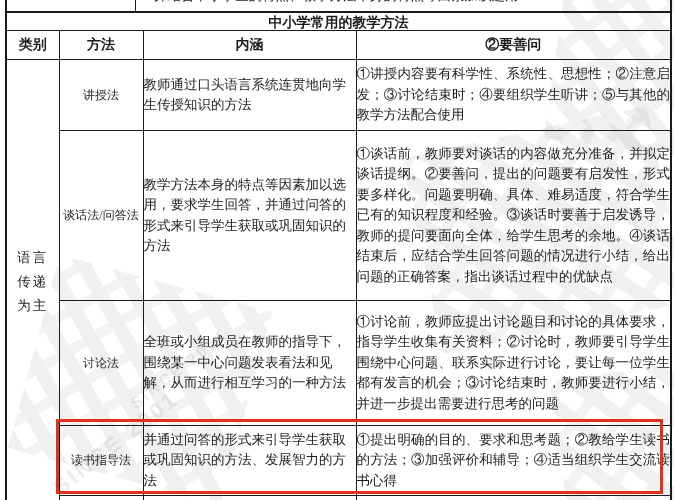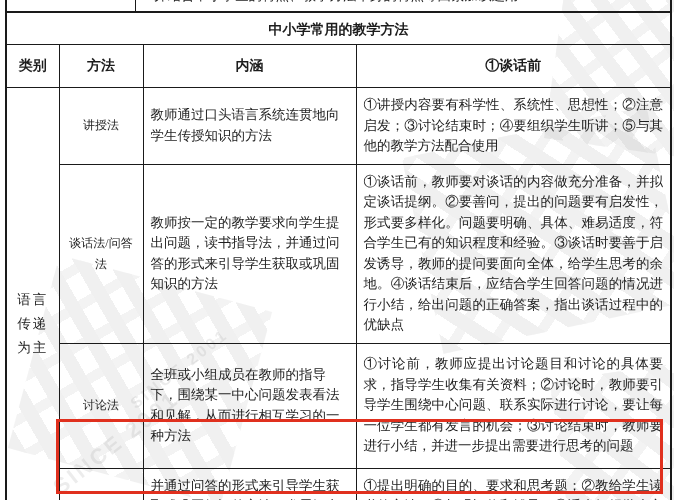--- a/index.html
+++ b/index.html
@@ -33,21 +33,21 @@
   #partial-row .ptext{
     margin-top:-15px;padding-left:18px;font-size:13.5px;line-height:21px;
     white-space:nowrap;color:#222;
   }
   
   table#grid{
     position:absolute;left:5px;top:11px;width:665px;z-index:1;
     border-collapse:collapse;table-layout:fixed;background:transparent;
   }
   #grid td,#grid th{
-    border:1px solid #1a1a1a;padding:7px;vertical-align:middle;
+    border:1px solid #1a1a1a;padding:0;vertical-align:middle;
     background:transparent;
   }
   #grid{border:2px solid #1a1a1a;}
   tr.title-row td{
     height:17px;text-align:center;font-weight:bold;font-size:14px;
     font-family:"Liberation Sans",sans-serif;line-height:16px;
   }
   tr.head-row td{
     height:28px;text-align:center;font-weight:bold;font-size:14px;
     font-family:Liberation Sans, sans-serif;
@@ -93,35 +93,35 @@
 
     <tbody>
         <tr class="title-row">
       <td colspan="4">中小学常用的教学方法</td>
     </tr>
 
     <tr class="head-row">
       <td>类别</td>
       <td>方法</td>
       <td>内涵</td>
-      <td>①谈话前</td>
+      <td>②要善问</td>
     </tr>
 
     <tr class="r1">
       <td class="cat-cell" rowspan="5">
         <div class="cat-vert">语言传递为主</div>
       </td>
       <td class="method-cell">讲授法</td>
       <td class="con-cell">教师通过口头语言系统连贯地向学生传授知识的方法</td>
       <td class="req-cell">①讲授内容要有科学性、系统性、思想性；②注意启发；③讨论结束时；④要组织学生听讲；⑤与其他的教学方法配合使用</td>
     </tr>
 
     <tr class="r2">
       <td class="method-cell">谈话法/问答法</td>
-      <td class="con-cell">教师按一定的教学要求向学生提出问题，读书指导法，并通过问答的形式来引导学生获取或巩固知识的方法</td>
+      <td class="con-cell">教学方法本身的特点等因素加以选用，要求学生回答，并通过问答的形式来引导学生获取或巩固知识的方法</td>
       <td class="req-cell">①谈话前，教师要对谈话的内容做充分准备，并拟定谈话提纲。②要善问，提出的问题要有启发性，形式要多样化。问题要明确、具体、难易适度，符合学生已有的知识程度和经验。③谈话时要善于启发诱导，教师的提问要面向全体，给学生思考的余地。④谈话结束后，应结合学生回答问题的情况进行小结，给出问题的正确答案，指出谈话过程中的优缺点</td>
     </tr>
 
     <tr class="r3">
       <td class="method-cell">讨论法</td>
       <td class="con-cell">全班或小组成员在教师的指导下，围绕某一中心问题发表看法和见解，从而进行相互学习的一种方法</td>
       <td class="req-cell">①讨论前，教师应提出讨论题目和讨论的具体要求，指导学生收集有关资料；②讨论时，教师要引导学生围绕中心问题、联系实际进行讨论，要让每一位学生都有发言的机会；③讨论结束时，教师要进行小结，并进一步提出需要进行思考的问题</td>
     </tr>
 
     <tr class="r4">

